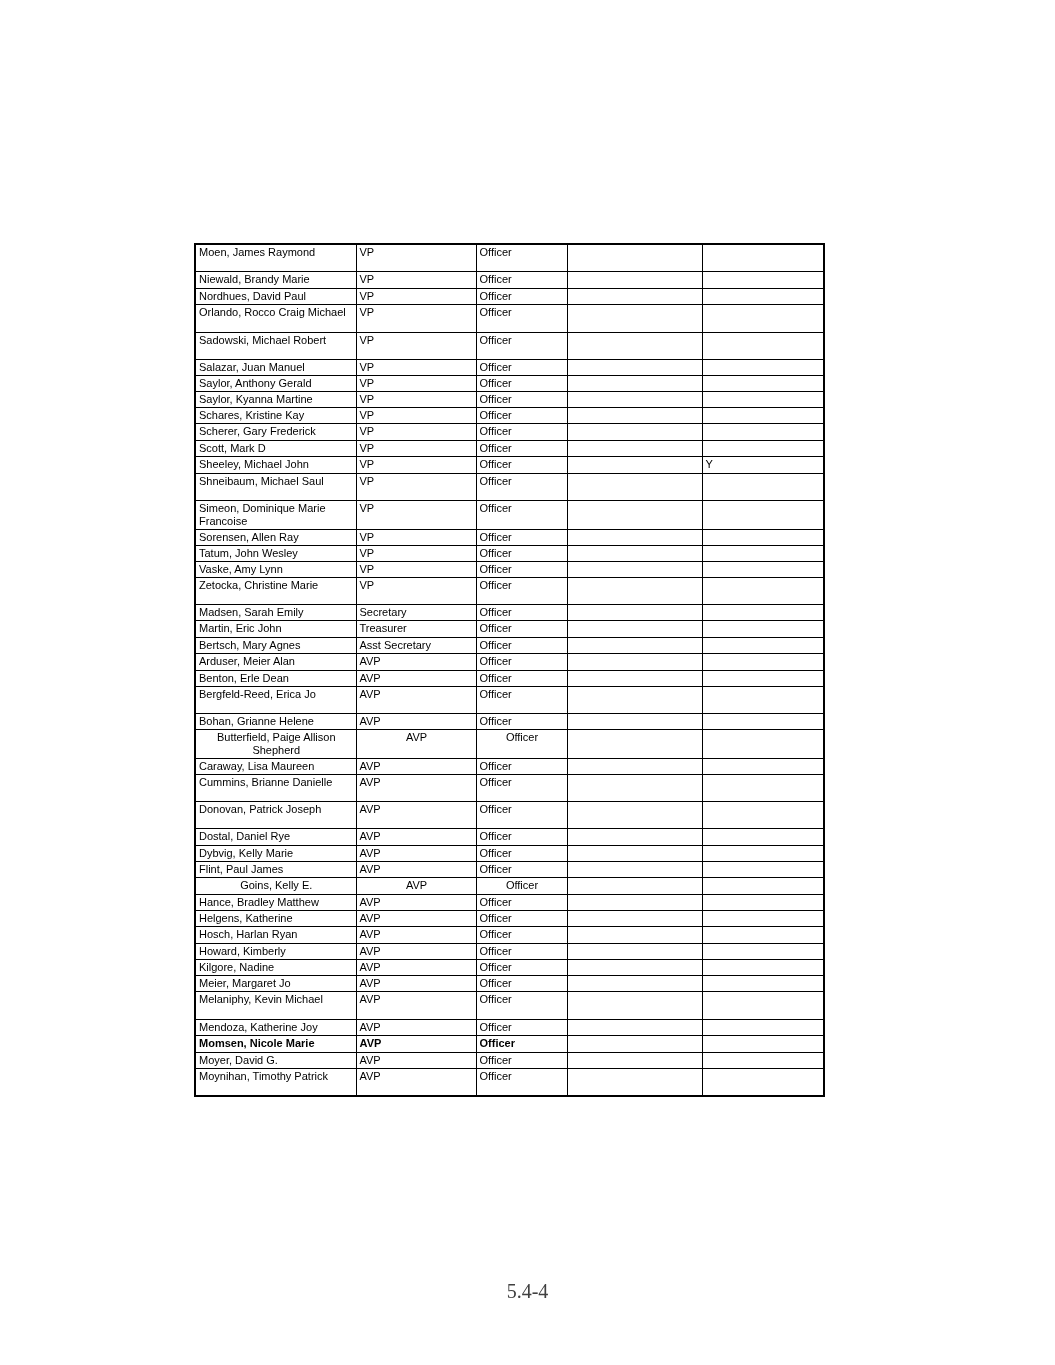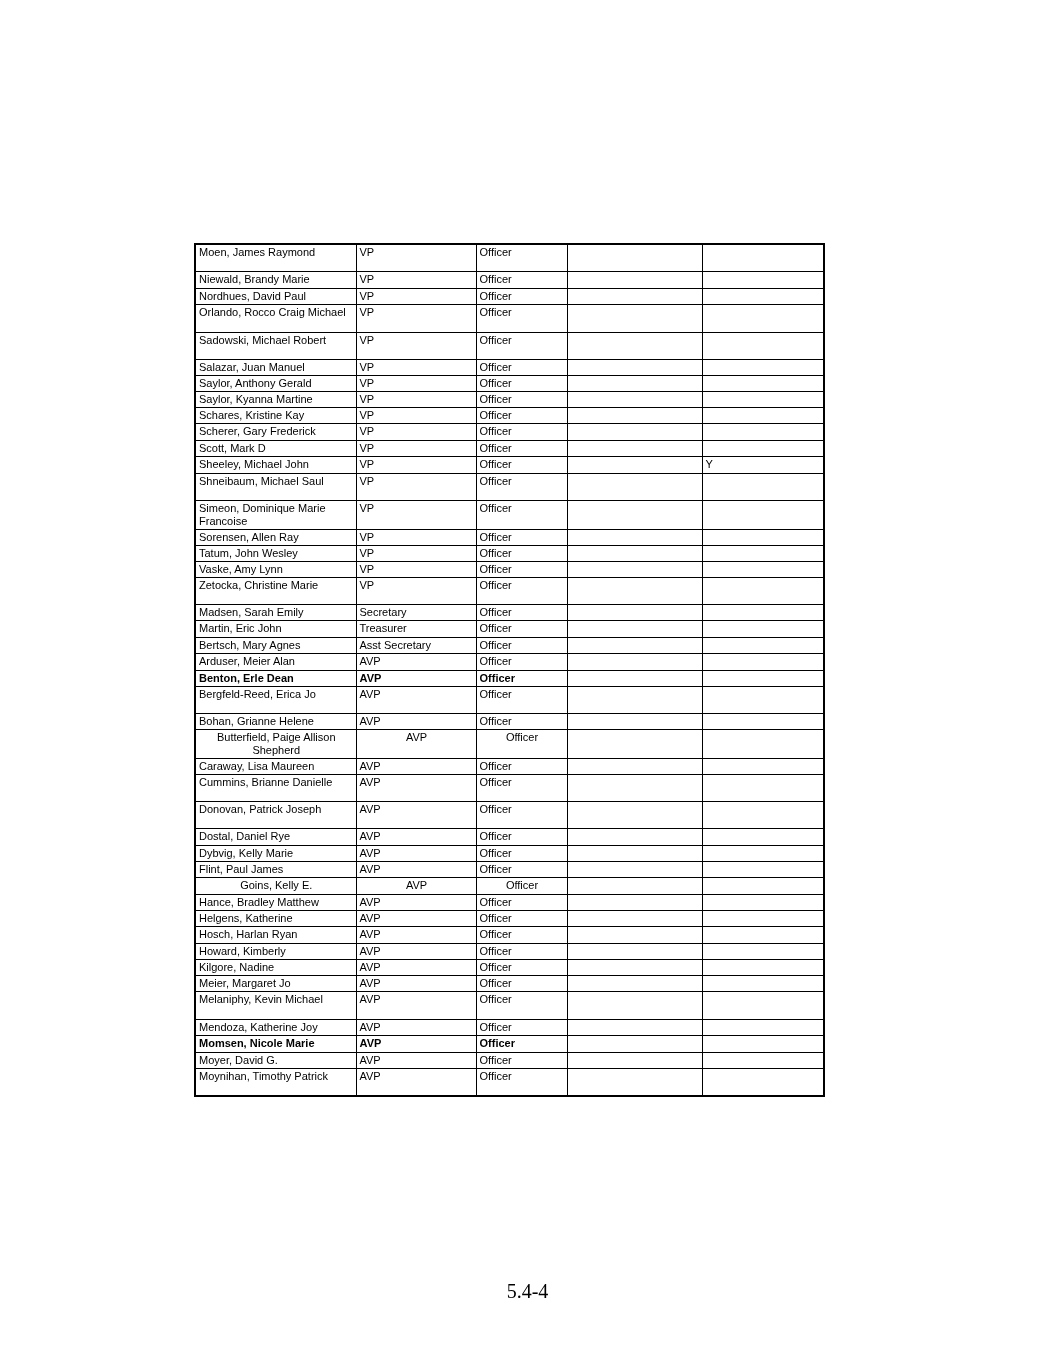--- a/index.html
+++ b/index.html
@@ -34,21 +34,21 @@
     word-wrap: break-word;
   }
   .page-number {
     position: absolute;
     left: 0;
     top: 1280px;
     width: 1055px;
     text-align: center;
     font-family: "Liberation Serif", serif;
     font-size: 20px;
-    color: #000000;
+    color: #404040;
   }
 </style>
 </head>
 <body>
 
 <div class="page">
 
   <table class="officer-table">
     <colgroup>
       <col style="width:161px">
@@ -205,21 +205,21 @@
           <td></td>
           <td></td>
         </tr>
         <tr style="height: 17px;">
           <td>Arduser, Meier Alan</td>
           <td>AVP</td>
           <td>Officer</td>
           <td></td>
           <td></td>
         </tr>
-        <tr style="height: 16px; font-weight: bold;">
+        <tr style="height: 16px;">
           <td>Benton, Erle Dean</td>
           <td>AVP</td>
           <td>Officer</td>
           <td></td>
           <td></td>
         </tr>
         <tr style="height: 27px;">
           <td>Bergfeld-Reed, Erica Jo</td>
           <td>AVP</td>
           <td>Officer</td>

